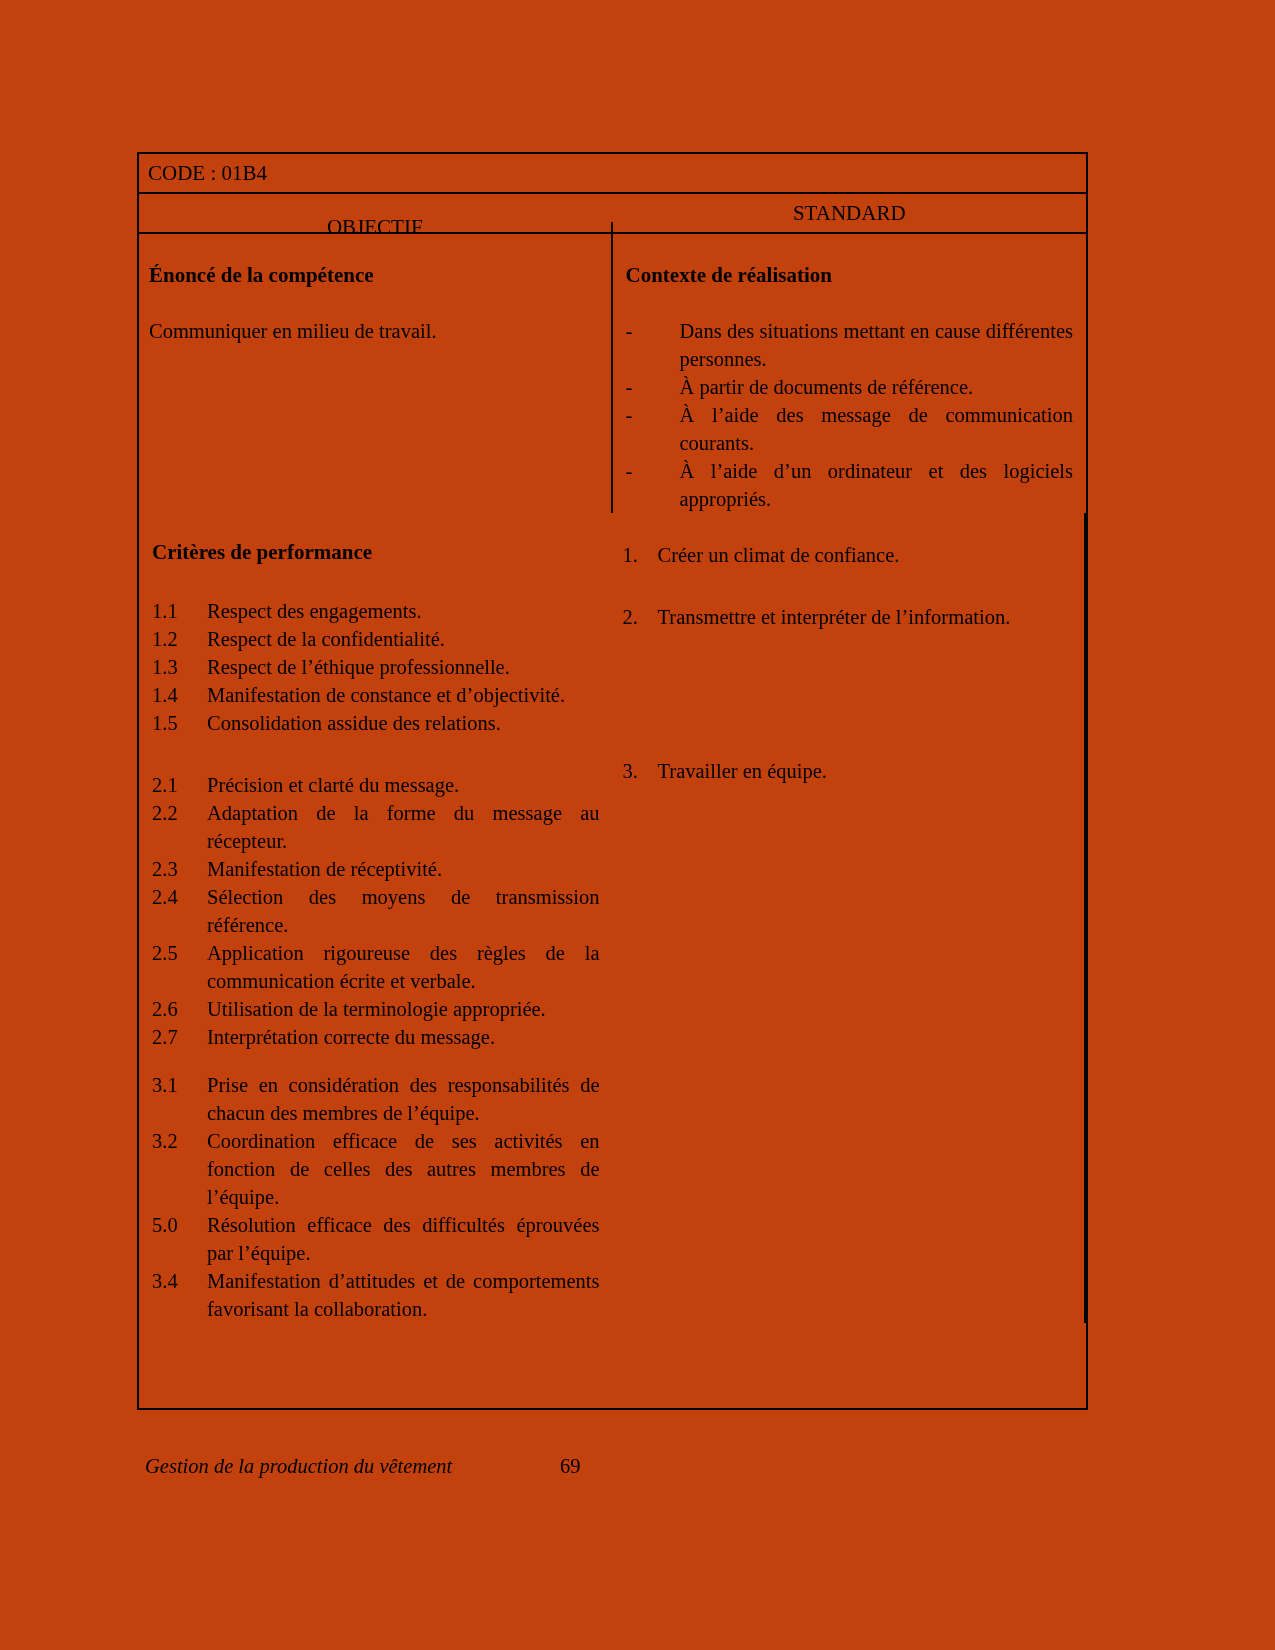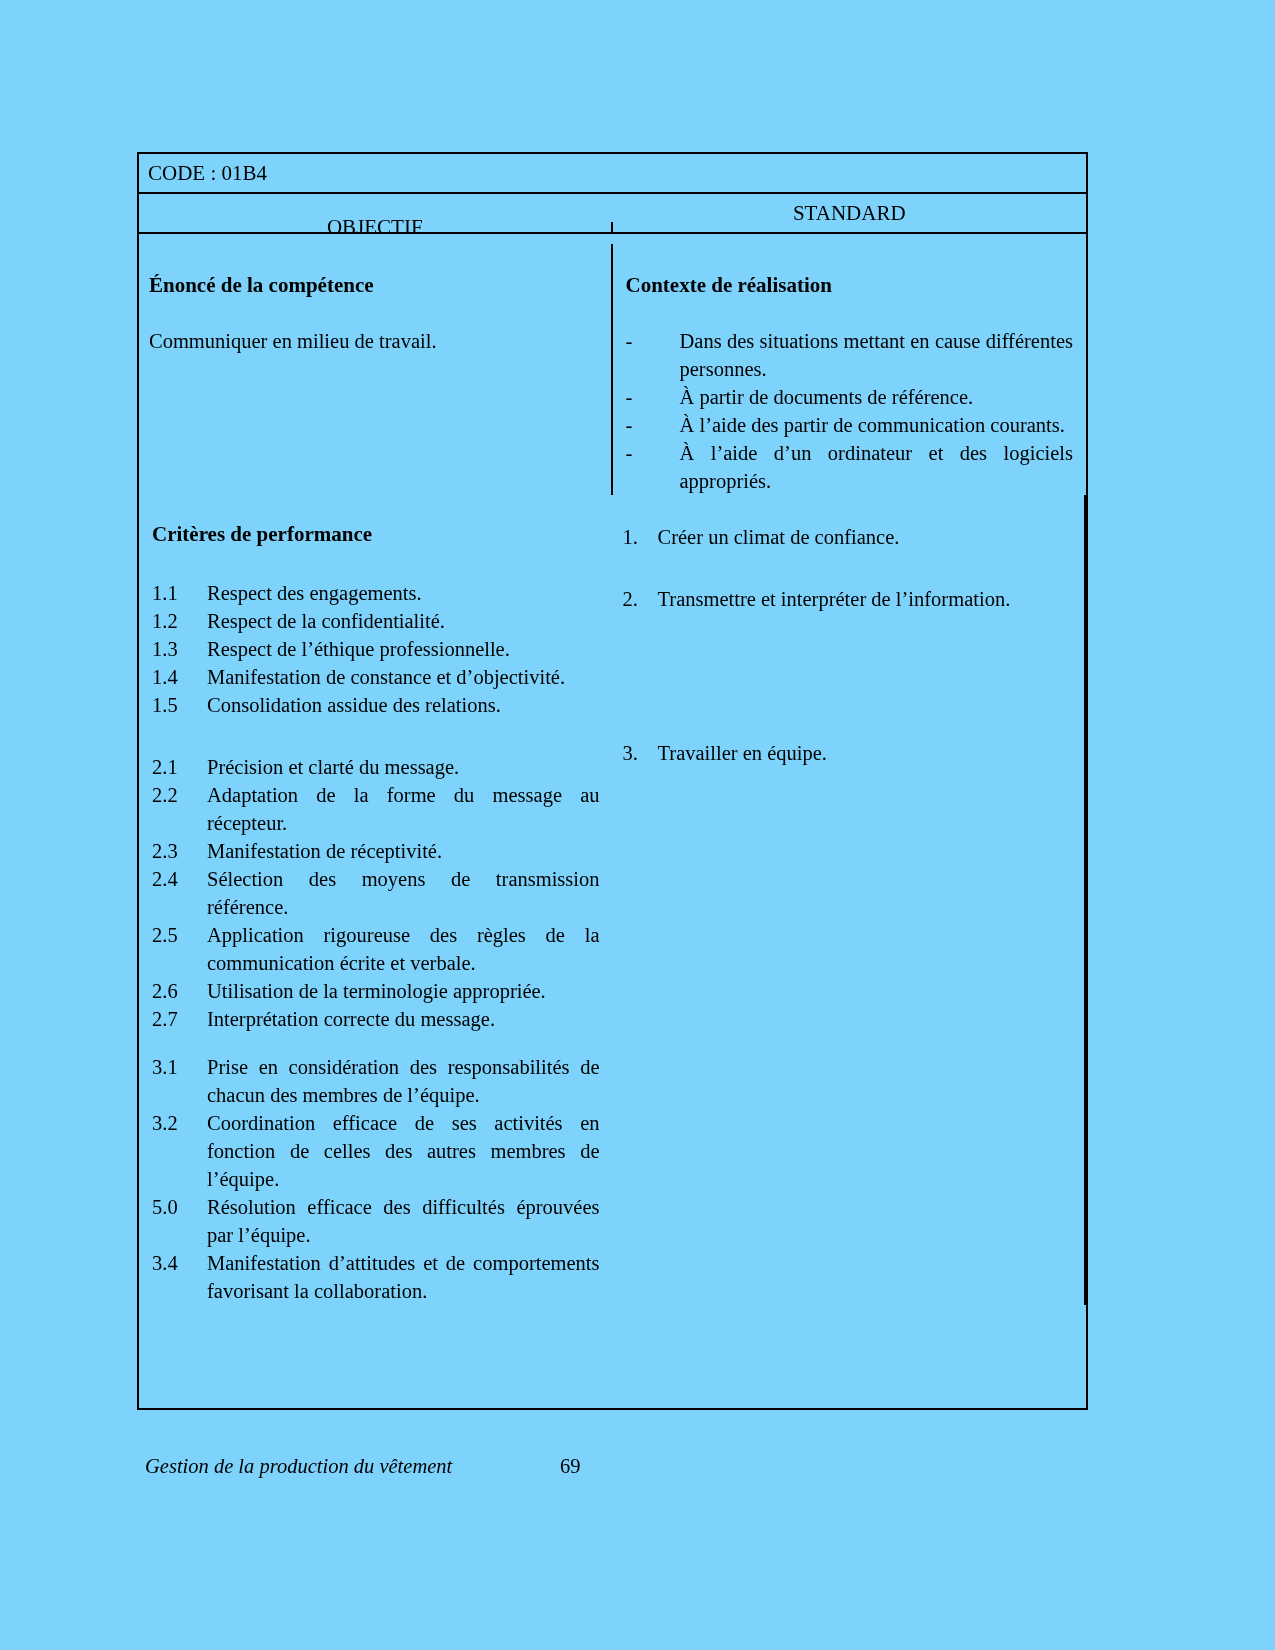--- a/index.html
+++ b/index.html
@@ -4,21 +4,21 @@
 <style>
   html, body {
     margin: 0;
     padding: 0;
     background: #ffffff;
   }
   .page {
     position: relative;
     width: 1275px;
     height: 1650px;
-    background: #7dd3fc;
+    background: #c2410c;
     font-family: "Liberation Serif", "DejaVu Serif", serif;
     color: #000000;
     font-size: 20.5px;
     line-height: 28px;
   }
   .doc-table {
     position: absolute;
     left: 137px;
     top: 152px;
     width: 951px;
@@ -65,21 +65,21 @@
   }
   .cell.left {
     border-right: 2px solid #000000;
     padding-left: 10px;
     padding-right: 18px;
   }
   .cell.right {
     padding-left: 13px;
     padding-right: 13px;
   }
-  .band1 { padding-top: 27px; margin-top: 10px; }
+  .band1 { padding-top: 27px; }
   .band2 { padding-top: 25px; }
   .band3 { padding-top: 28px; }
   .band4 { padding-top: 34px; }
   .band5 { padding-top: 20px; }
   h3.sec-title {
     margin: 0 0 28px 0;
     font-size: 21px;
     font-weight: bold;
     line-height: 28px;
   }
@@ -137,21 +137,21 @@
         <div class="item">
           <span class="marker m-dash">-</span>
           <span class="txt just">Dans des situations mettant en cause différentes personnes.</span>
         </div>
         <div class="item">
           <span class="marker m-dash">-</span>
           <span class="txt just">À partir de documents de référence.</span>
         </div>
         <div class="item">
           <span class="marker m-dash">-</span>
-          <span class="txt just">À l’aide des partir de communication courants.</span>
+          <span class="txt just">À l’aide des message de communication courants.</span>
         </div>
         <div class="item">
           <span class="marker m-dash">-</span>
           <span class="txt just">À l’aide d’un ordinateur et des logiciels appropriés.</span>
         </div>
       </div>
 
       <div class="cell right band2">
         <h3 class="sec-title" style="margin-bottom:0;">Critères de performance</h3>
       </div>

